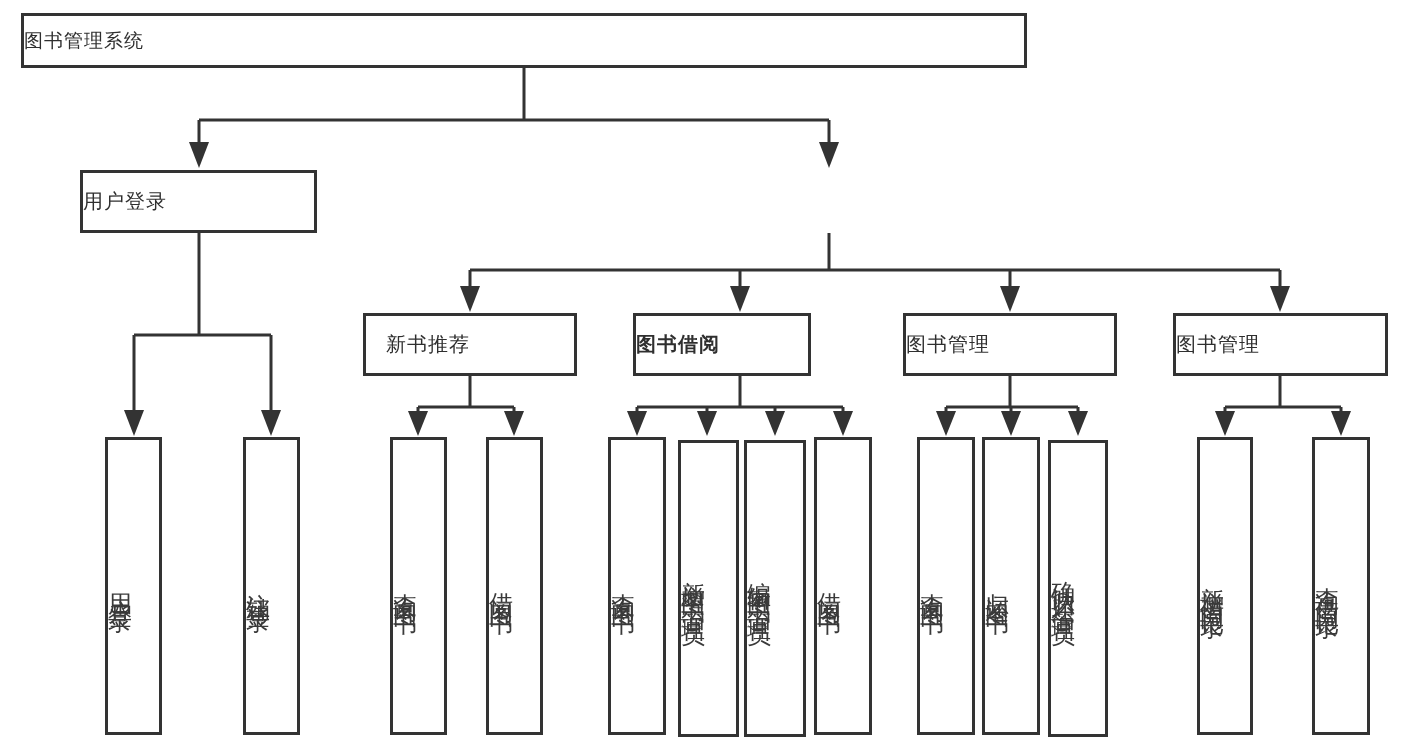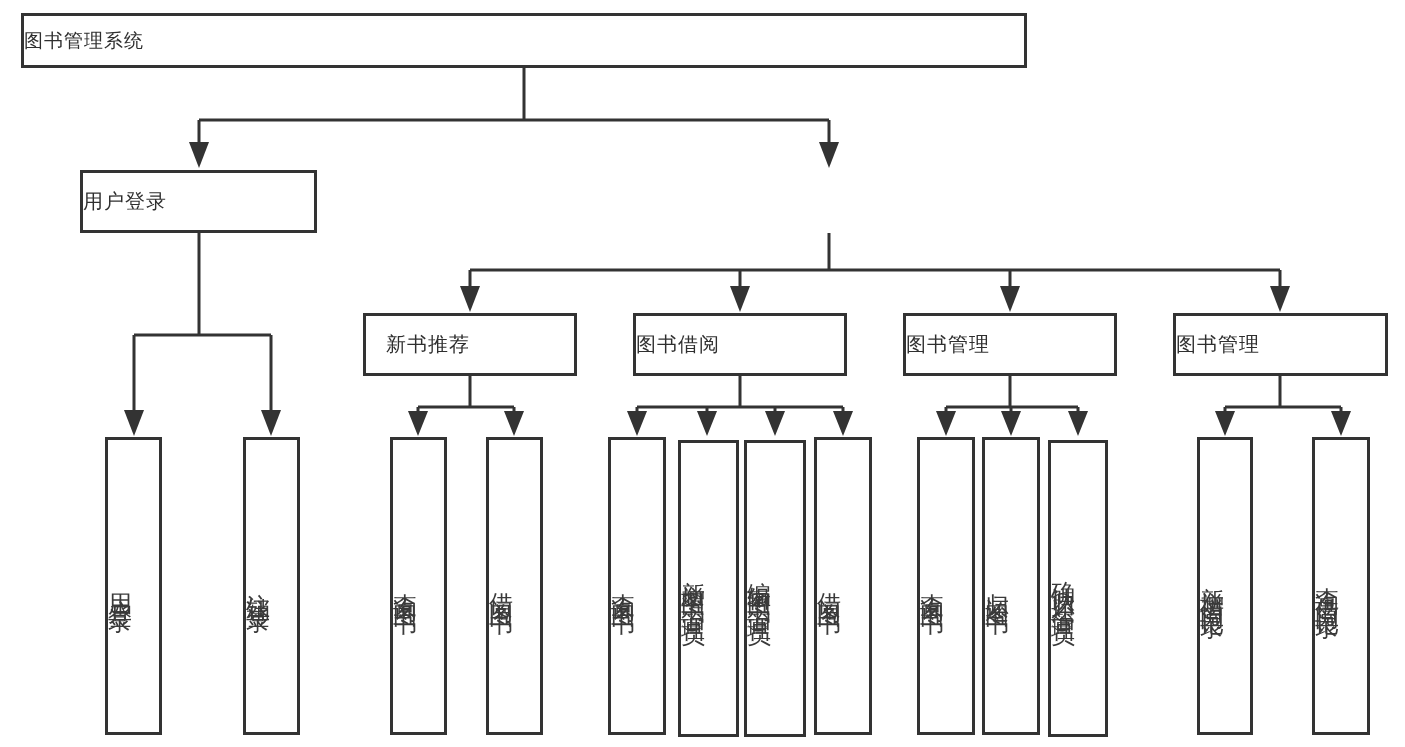--- a/index.html
+++ b/index.html
@@ -102,21 +102,21 @@
     <span>图书管理系统</span>
   </div>
 
   <div class="node hnode" style="left:80px; top:170px; width:237px; height:63px;">
     <span>用户登录</span>
   </div>
 
   <div class="node hnode" style="left:363px; top:313px; width:214px; height:63px;padding-left:20px;">
     <span>新书推荐</span>
   </div>
-  <div class="node hnode" style="left:633px; top:313px; width:214px; height:63px;">
+  <div class="node hnode" style="left:633px; top:313px; width:178px; height:63px;font-weight:bold;">
     <span>图书借阅</span>
   </div>
   <div class="node hnode" style="left:903px; top:313px; width:214px; height:63px;">
     <span>图书管理</span>
   </div>
   <div class="node hnode" style="left:1173px; top:313px; width:215px; height:63px;">
     <span>图书管理</span>
   </div>
 
   <div class="node vnode" style="left:105px; top:437px; width:57px; height:298px;">

